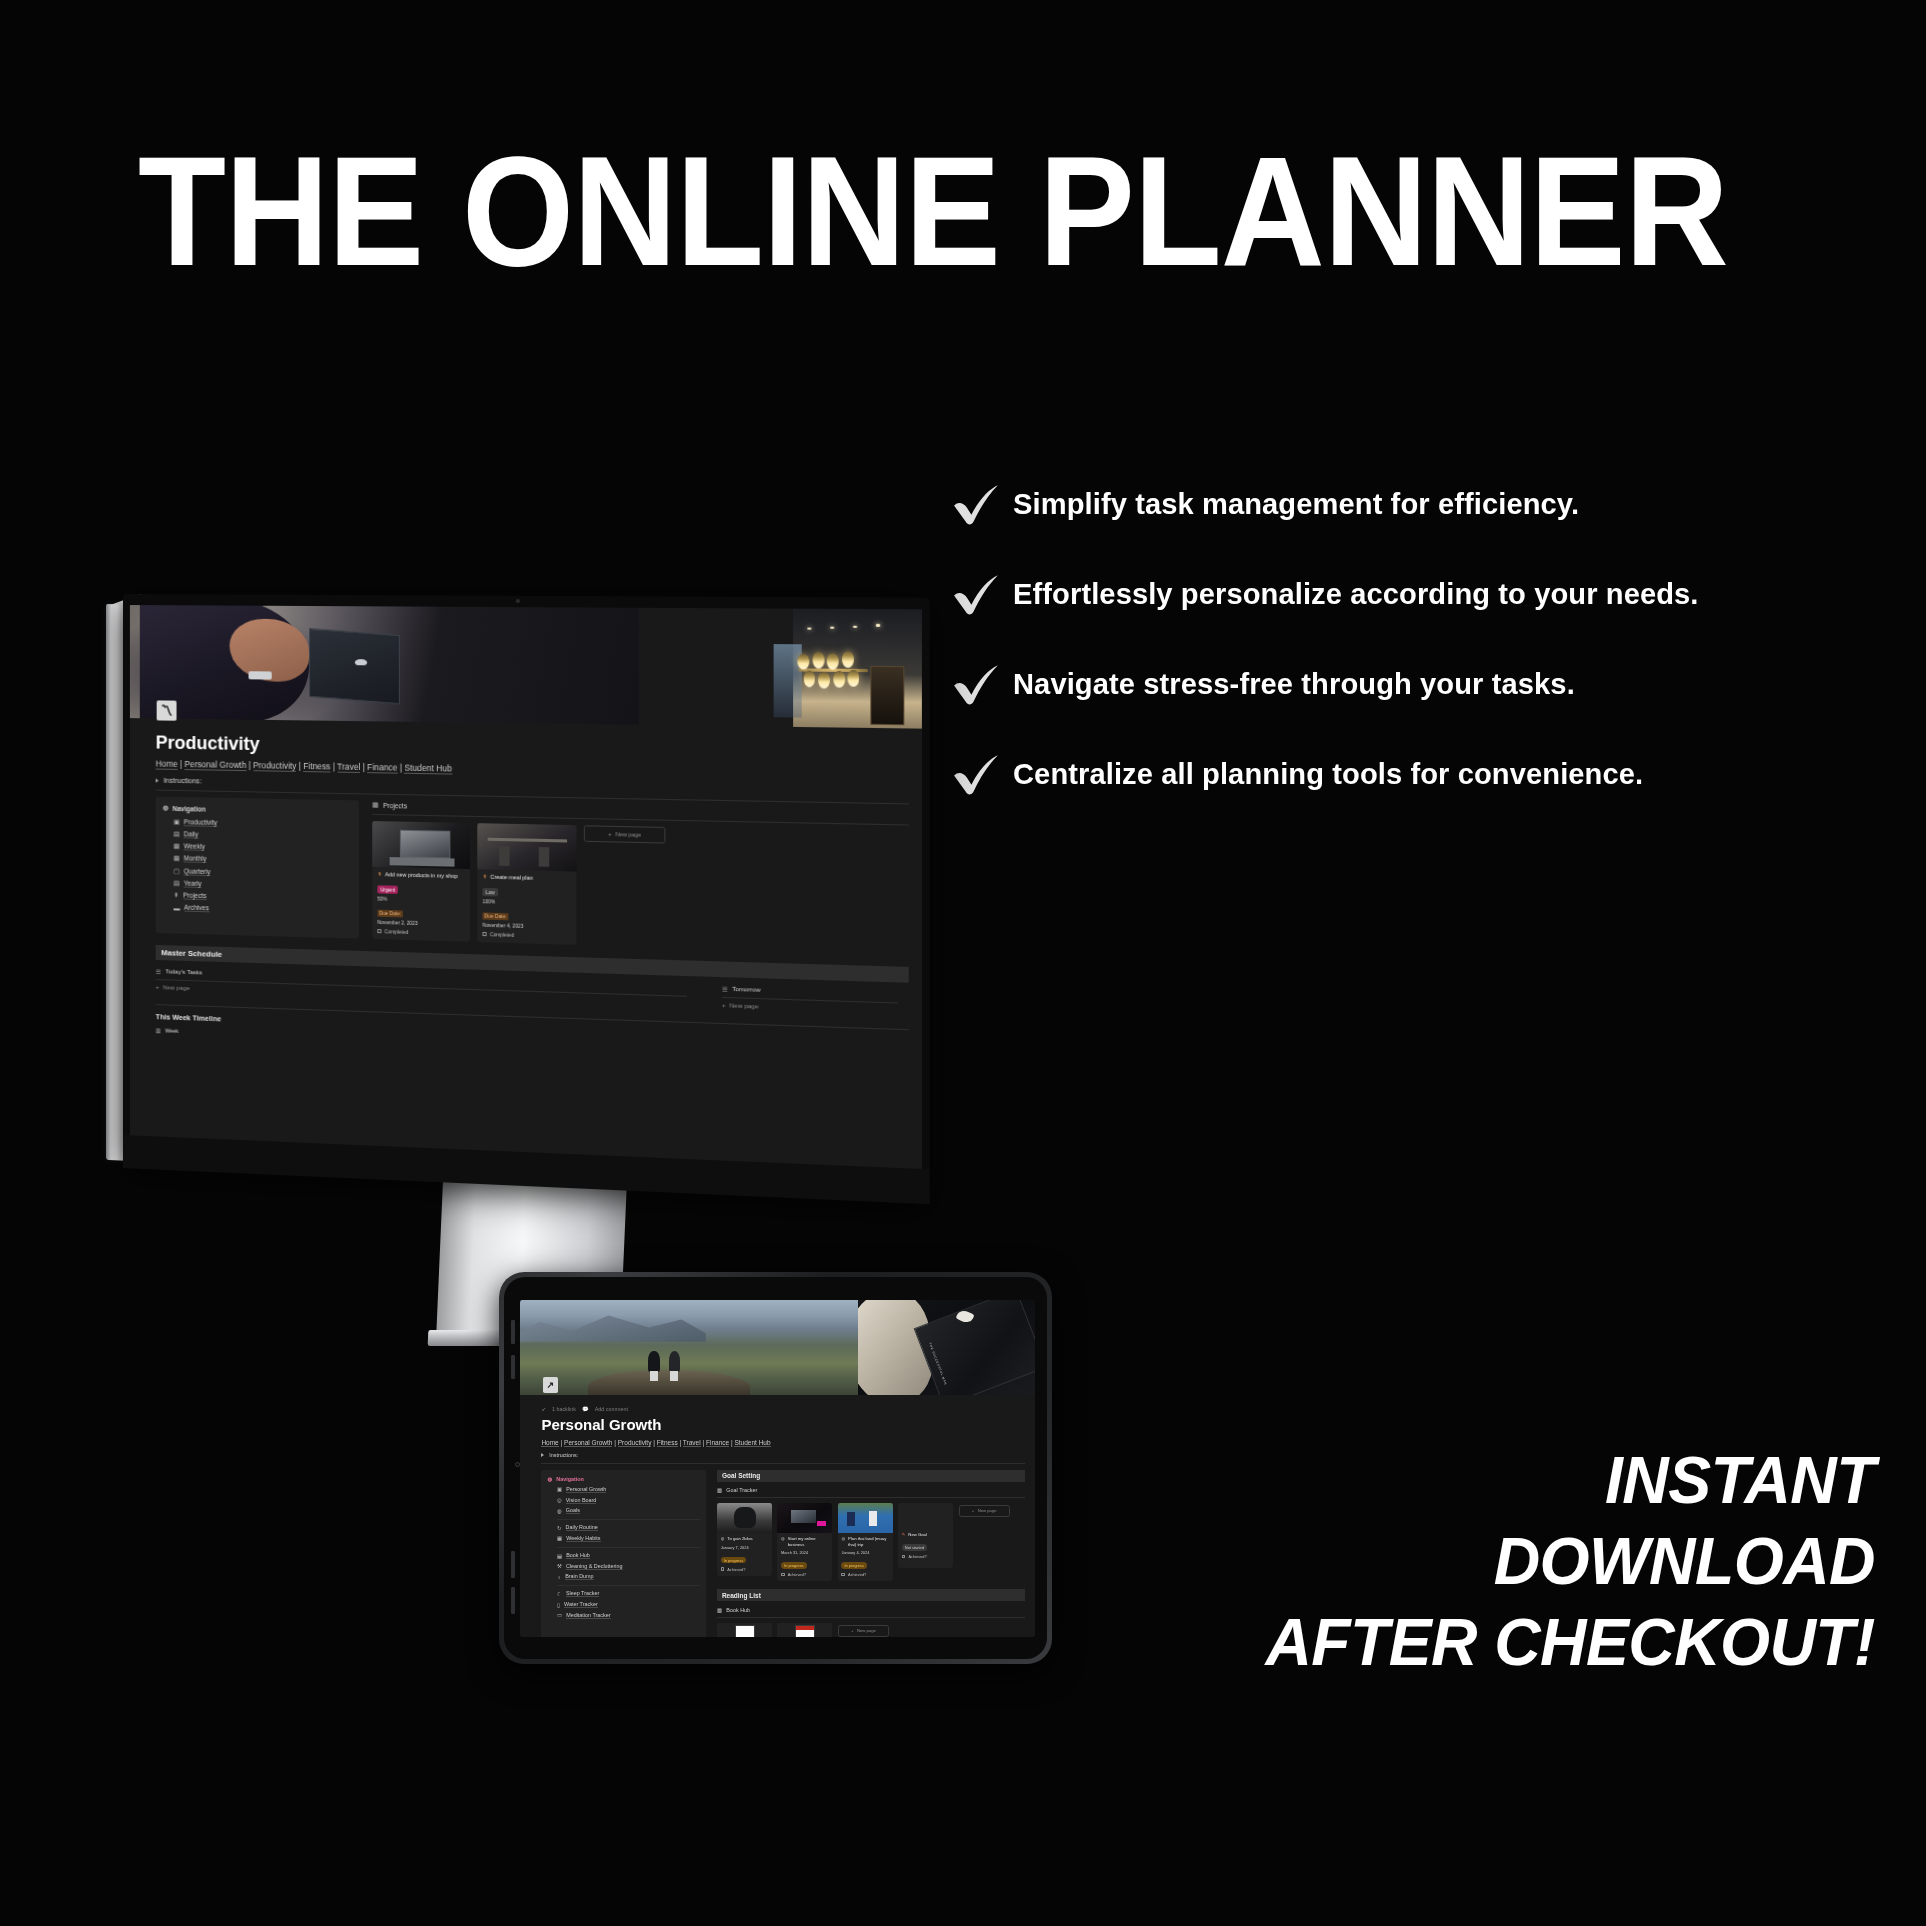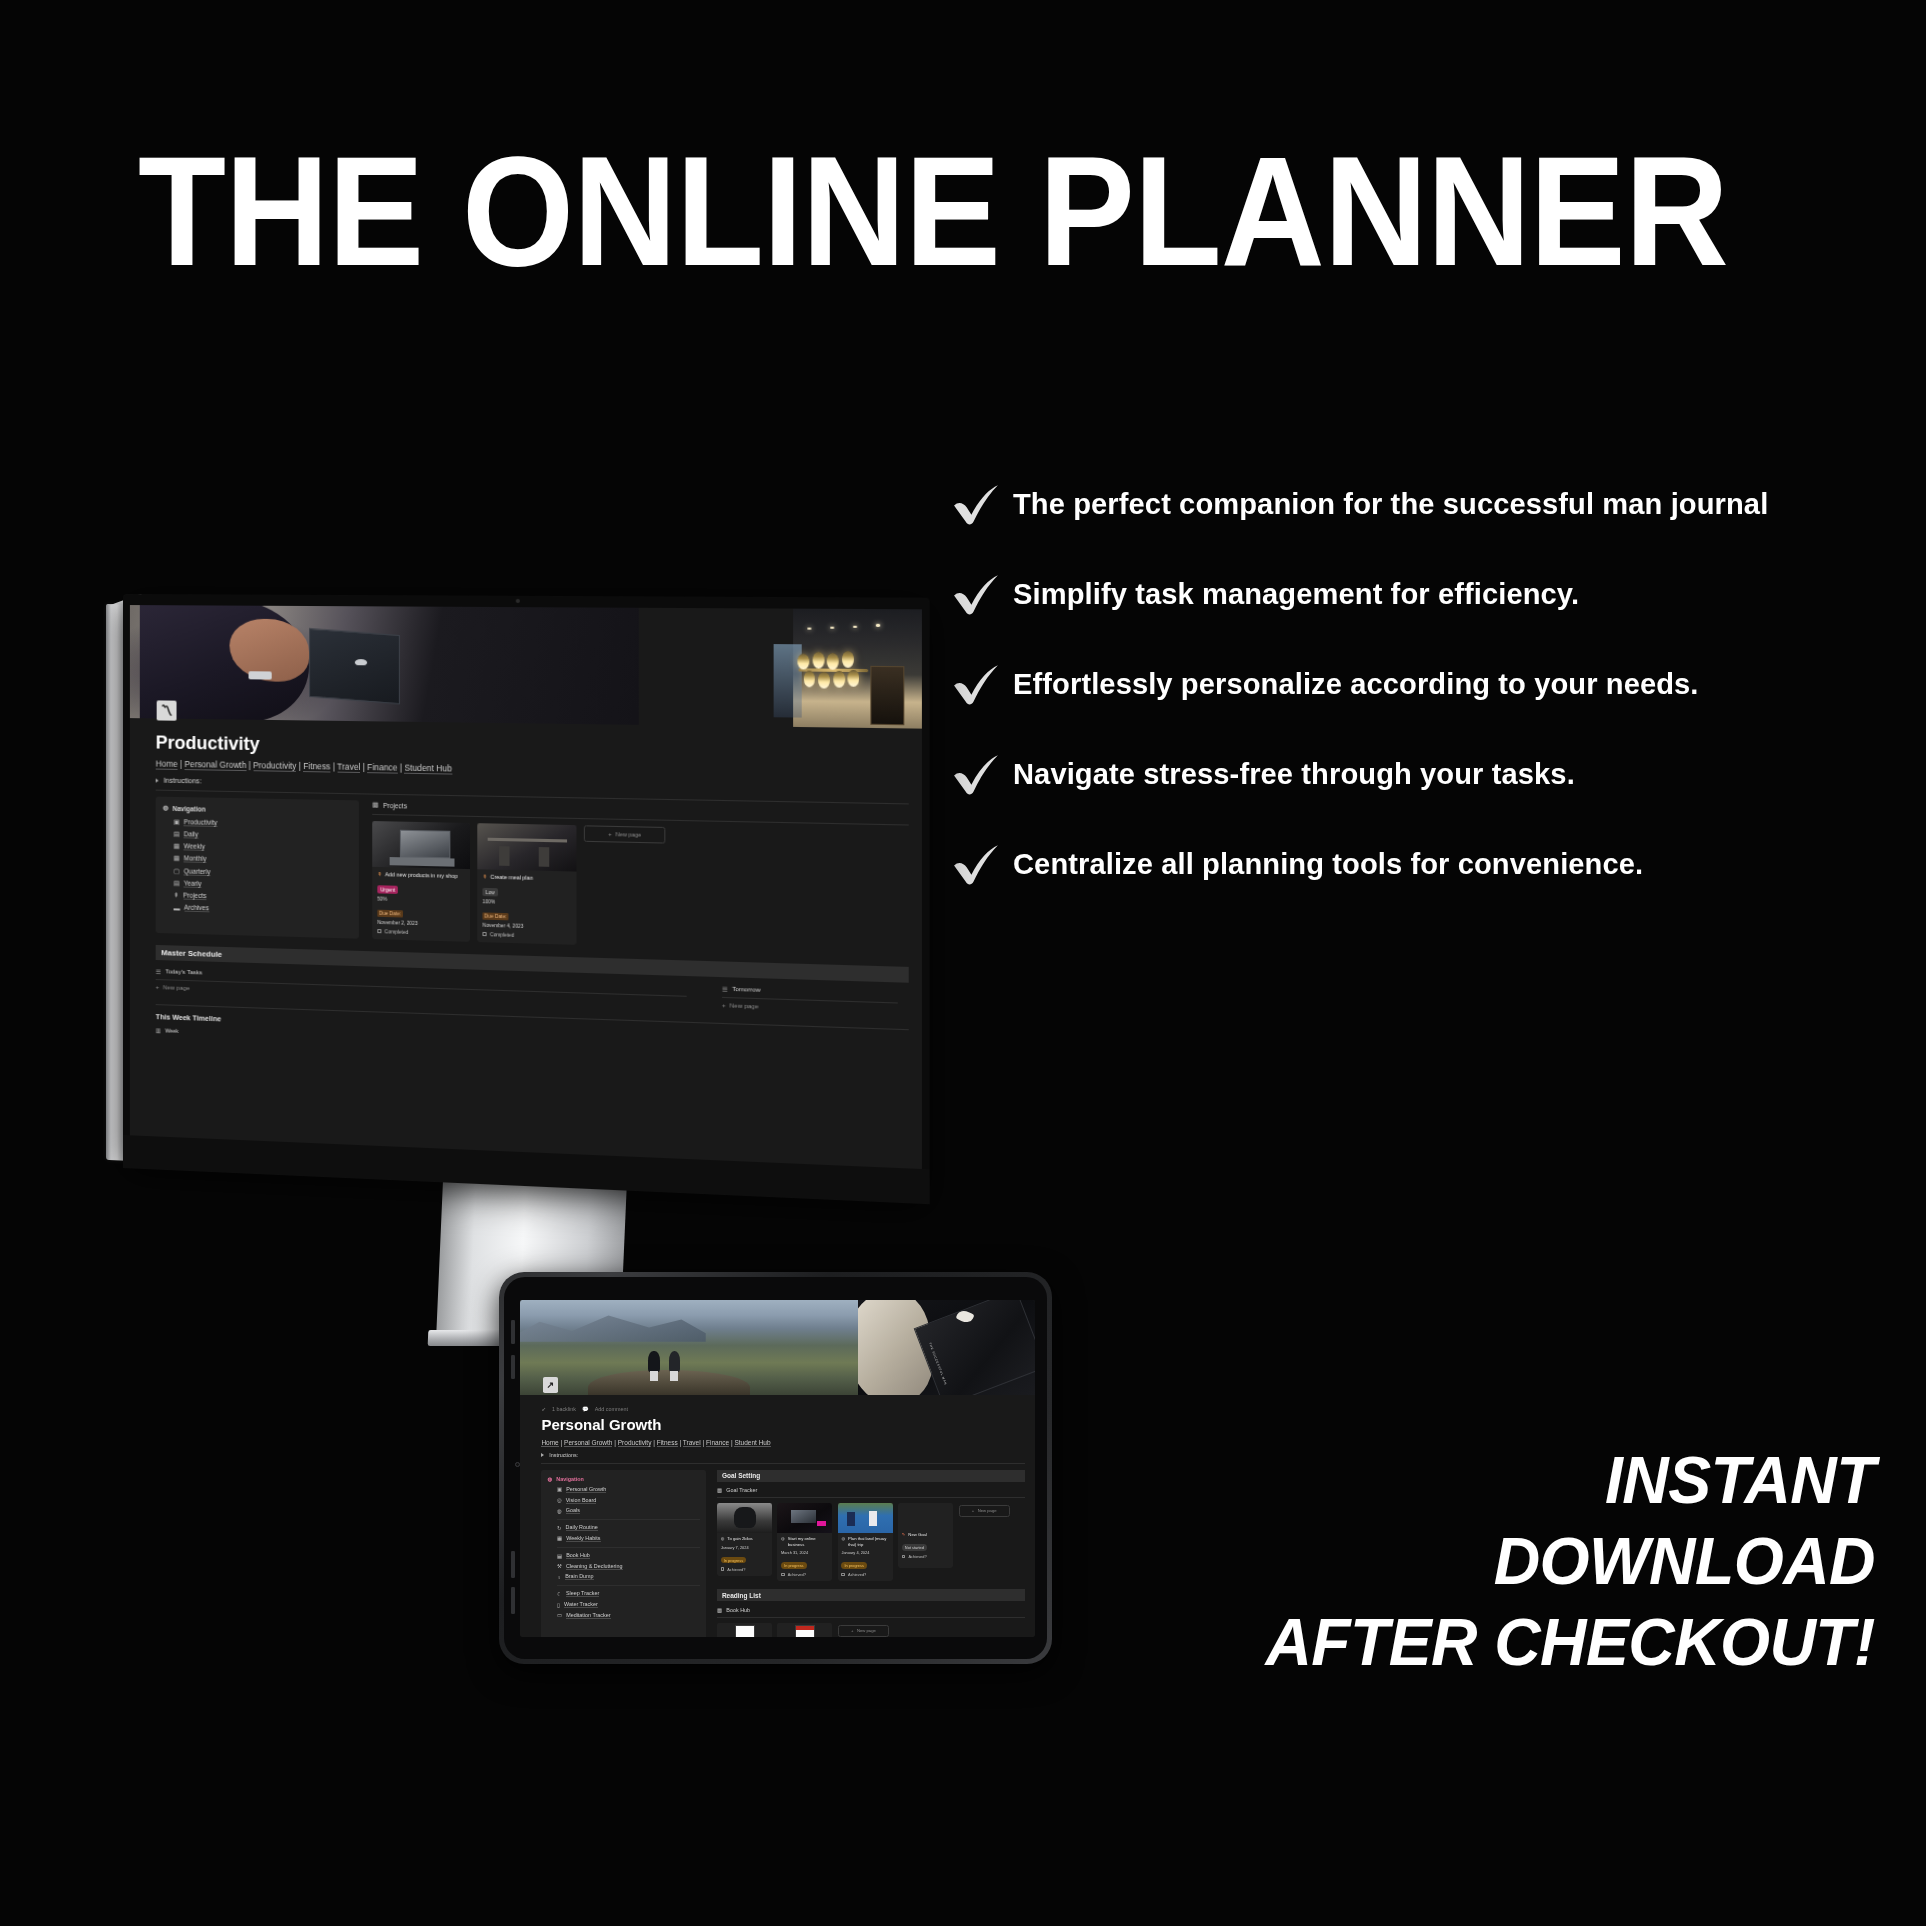--- a/index.html
+++ b/index.html
@@ -329,28 +329,20 @@
   .chk{ display:flex; align-items:center; gap:3px; color:#bdbdbd; }
   .box{ border:0.6px solid #8a8a8a; background:transparent; border-radius:0.6px; }
   .newpage{ color:#8a8a8a; display:flex; align-items:center; justify-content:center; gap:3.6px; border:0.6px solid #3a3a3a; border-radius:2.4px; }
 </style>
 </head>
 <body>
 
 <div class="headline">THE ONLINE PLANNER</div>
 
 <div class="bullets">
-  <div class="bullet-row">
-    <span class="check-icon">
-      <svg viewBox="0 0 100 100">
-          <path d="M6 54 C14 46 24 48 31 58 L40 72 C55 42 74 22 92 14 C72 34 56 60 44 86 C40 93 33 93 29 86 Z" fill="#e0e0e0"></path>
-        </svg>
-    </span>
-    <span class="bullet-text">The perfect companion for the successful man journal</span>
-  </div>
   <div class="bullet-row">
     <span class="check-icon">
       <svg viewBox="0 0 100 100">
           <path d="M6 54 C14 46 24 48 31 58 L40 72 C55 42 74 22 92 14 C72 34 56 60 44 86 C40 93 33 93 29 86 Z" fill="#e0e0e0"></path>
         </svg>
     </span>
     <span class="bullet-text">Simplify task management for efficiency.</span>
   </div>
   <div class="bullet-row">
     <span class="check-icon">

